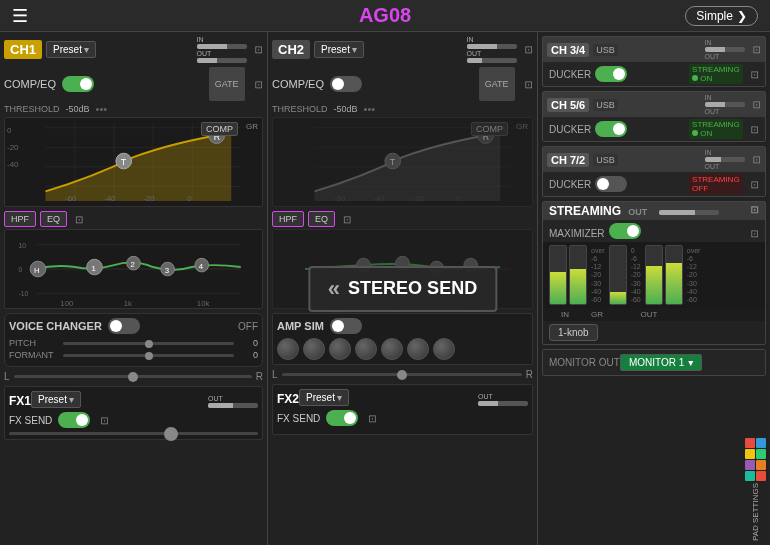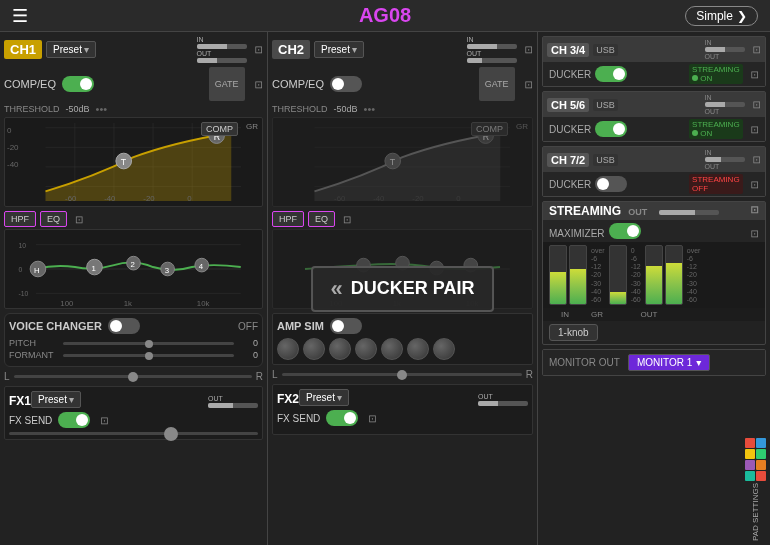--- a/index.html
+++ b/index.html
@@ -391,26 +391,26 @@
       display: inline-block;
     }
     .monitor-header {
       background: #3a3a3a;
       display: flex; align-items: center; justify-content: space-between;
       padding: 2px 6px;
     }
     .monitor-label { font-weight: bold; font-size: 12px; }
     .monitor-out-row {
       display: flex; align-items: center;
-      padding: 4px 6px; gap: 8px;
+      padding: 4px 6px; 
       background: #252525;
     }
     .monitor-out-label { font-size: 10px; color: #888; }
     .monitor-select {
-      background: #6d28d9; border: 1px solid #555;
+      background: #15803d; border: 1px solid #555;
       color: #fff; font-size: 10px;
       padding: 2px 8px; border-radius: 2px;
       cursor: pointer;
       display: flex; align-items: center; gap: 4px;
     }
 
     
     .stereo-pair-overlay {
       position: absolute;
       top: 50%; left: 50%;
@@ -648,21 +648,21 @@
       <div class="fx-slider">
         <div class="fx-slider-thumb"></div>
       </div>
     </div>
   </div>
 
   <div class="ch-panel ch2-panel" style="position:relative">
 
     <div class="stereo-pair-overlay">
       <span style="color:#aaa;font-size:22px">«</span>
-      <span>DUCKER PAIR</span>
+      <span>STEREO SEND</span>
     </div>
 
     <div class="ch-header">
       <span class="ch-label">CH2</span>
       <div class="preset-btn">
         <span>Preset</span>
         <span class="chevron-icon">▾</span>
       </div>
       <div class="in-out">
         <span style="font-size:7px;color:#aaa">IN</span>

